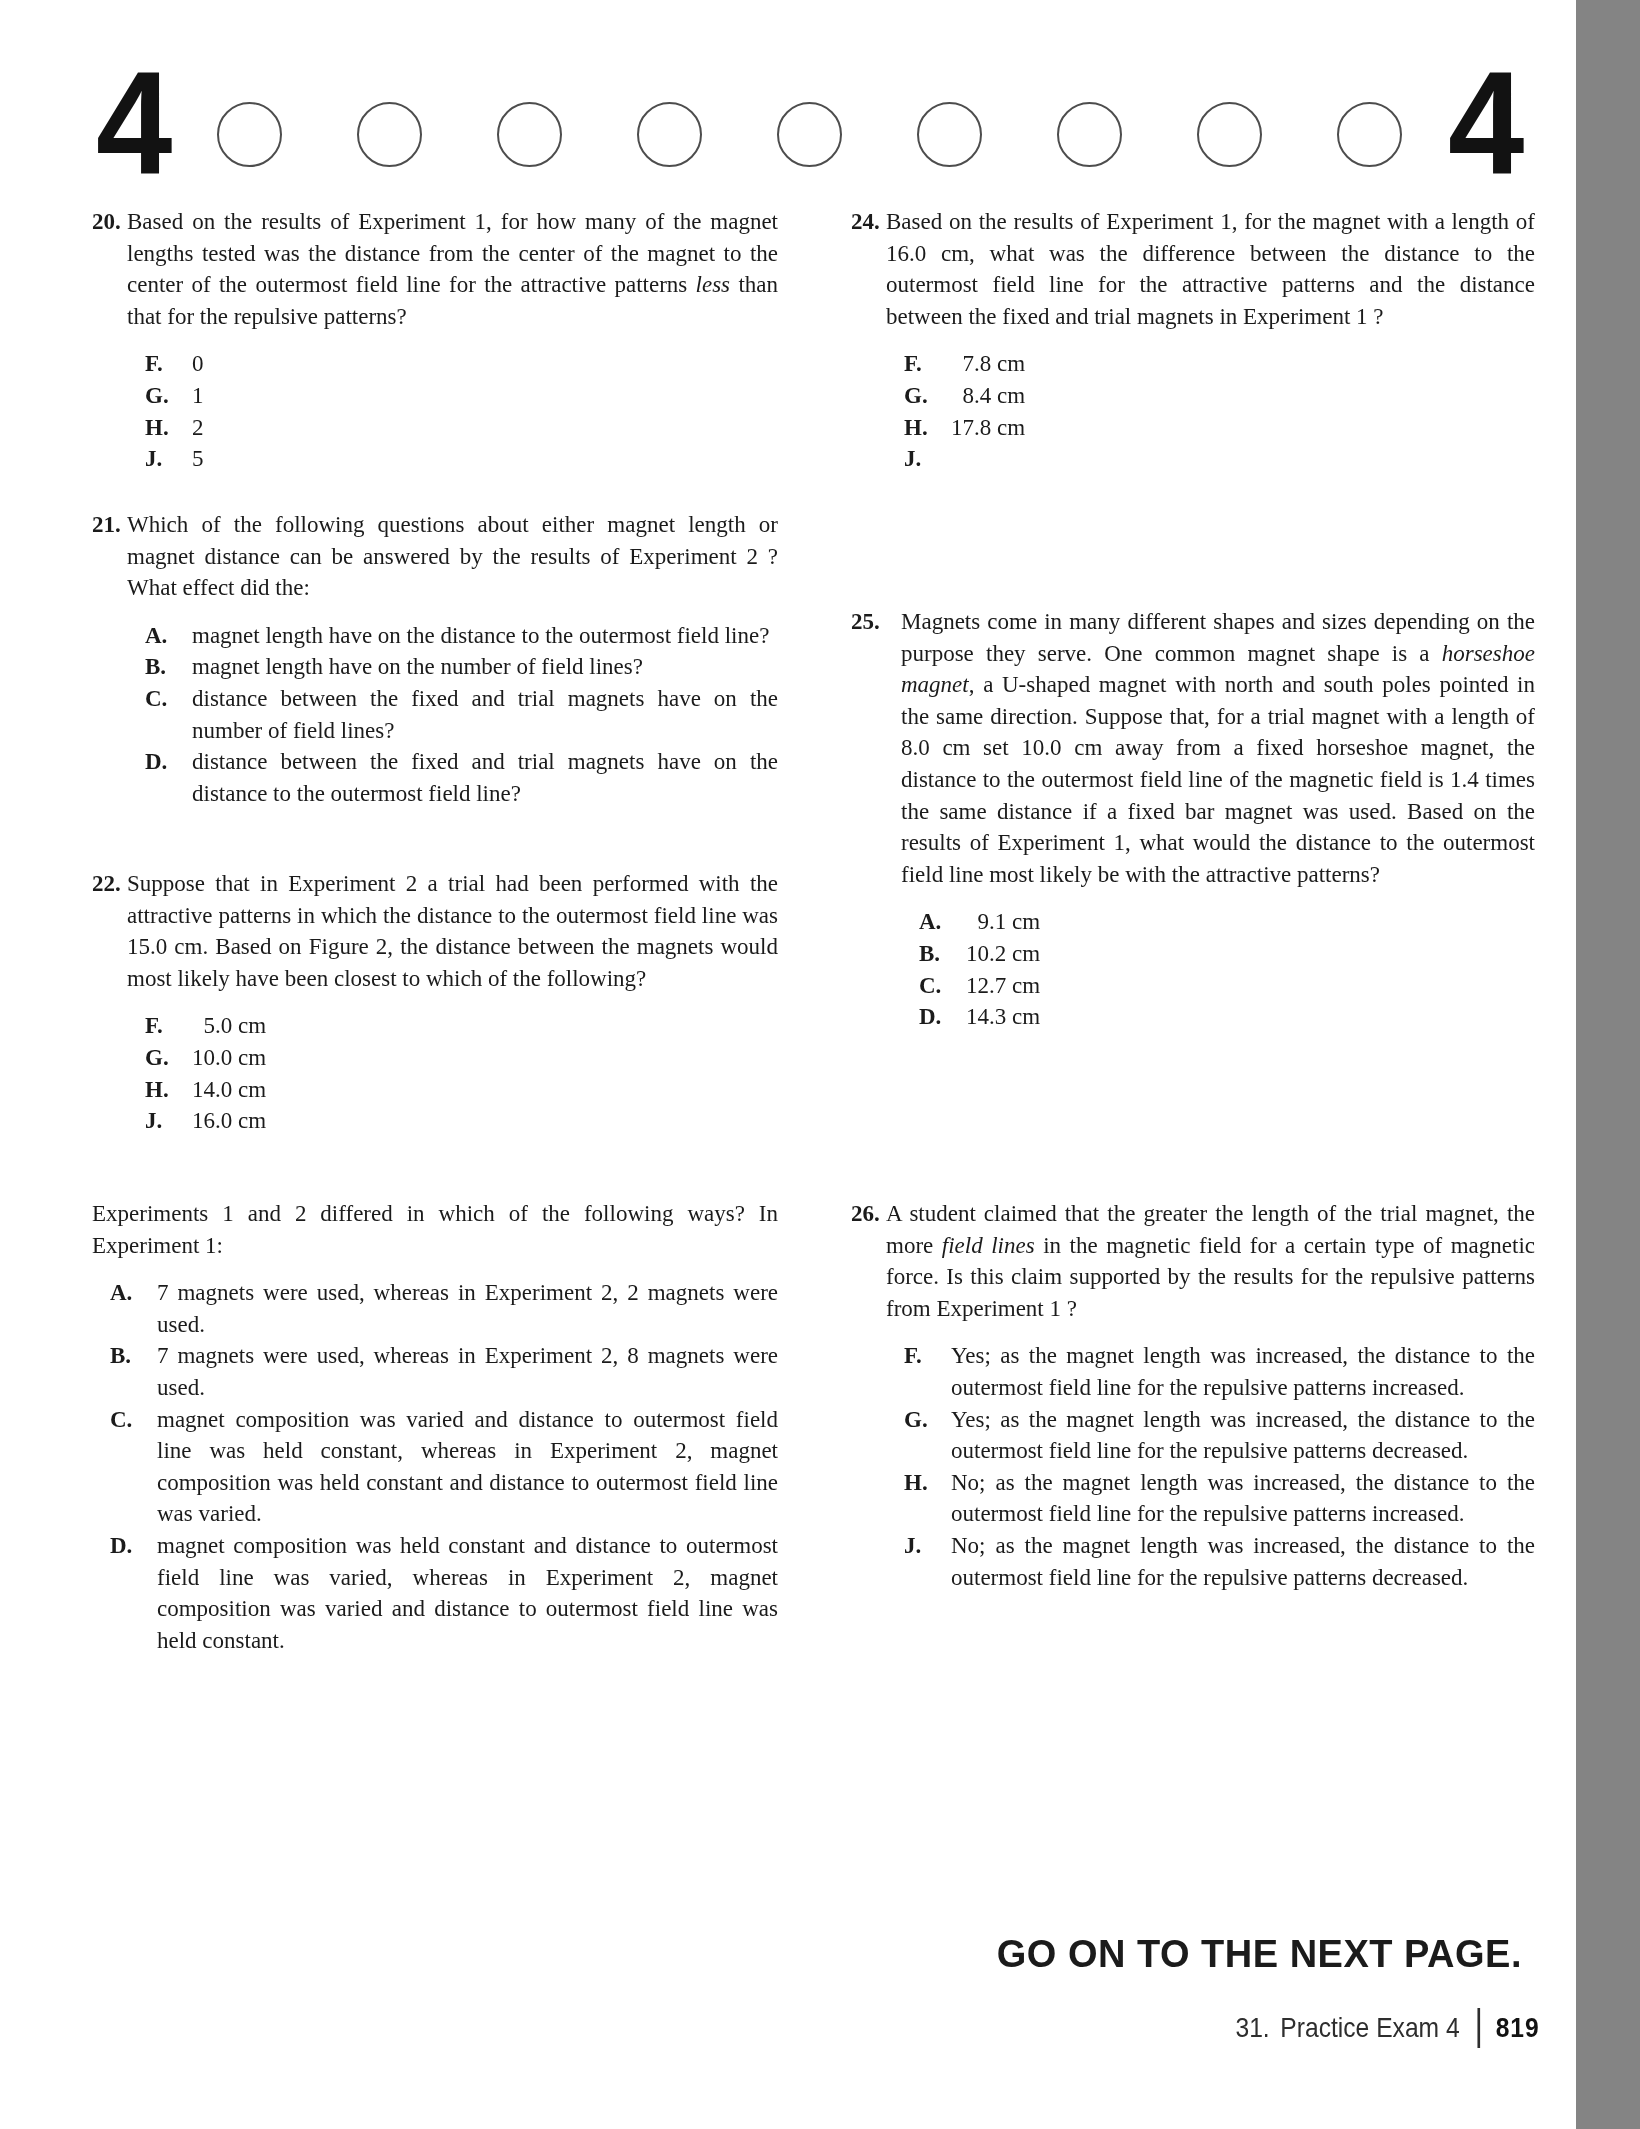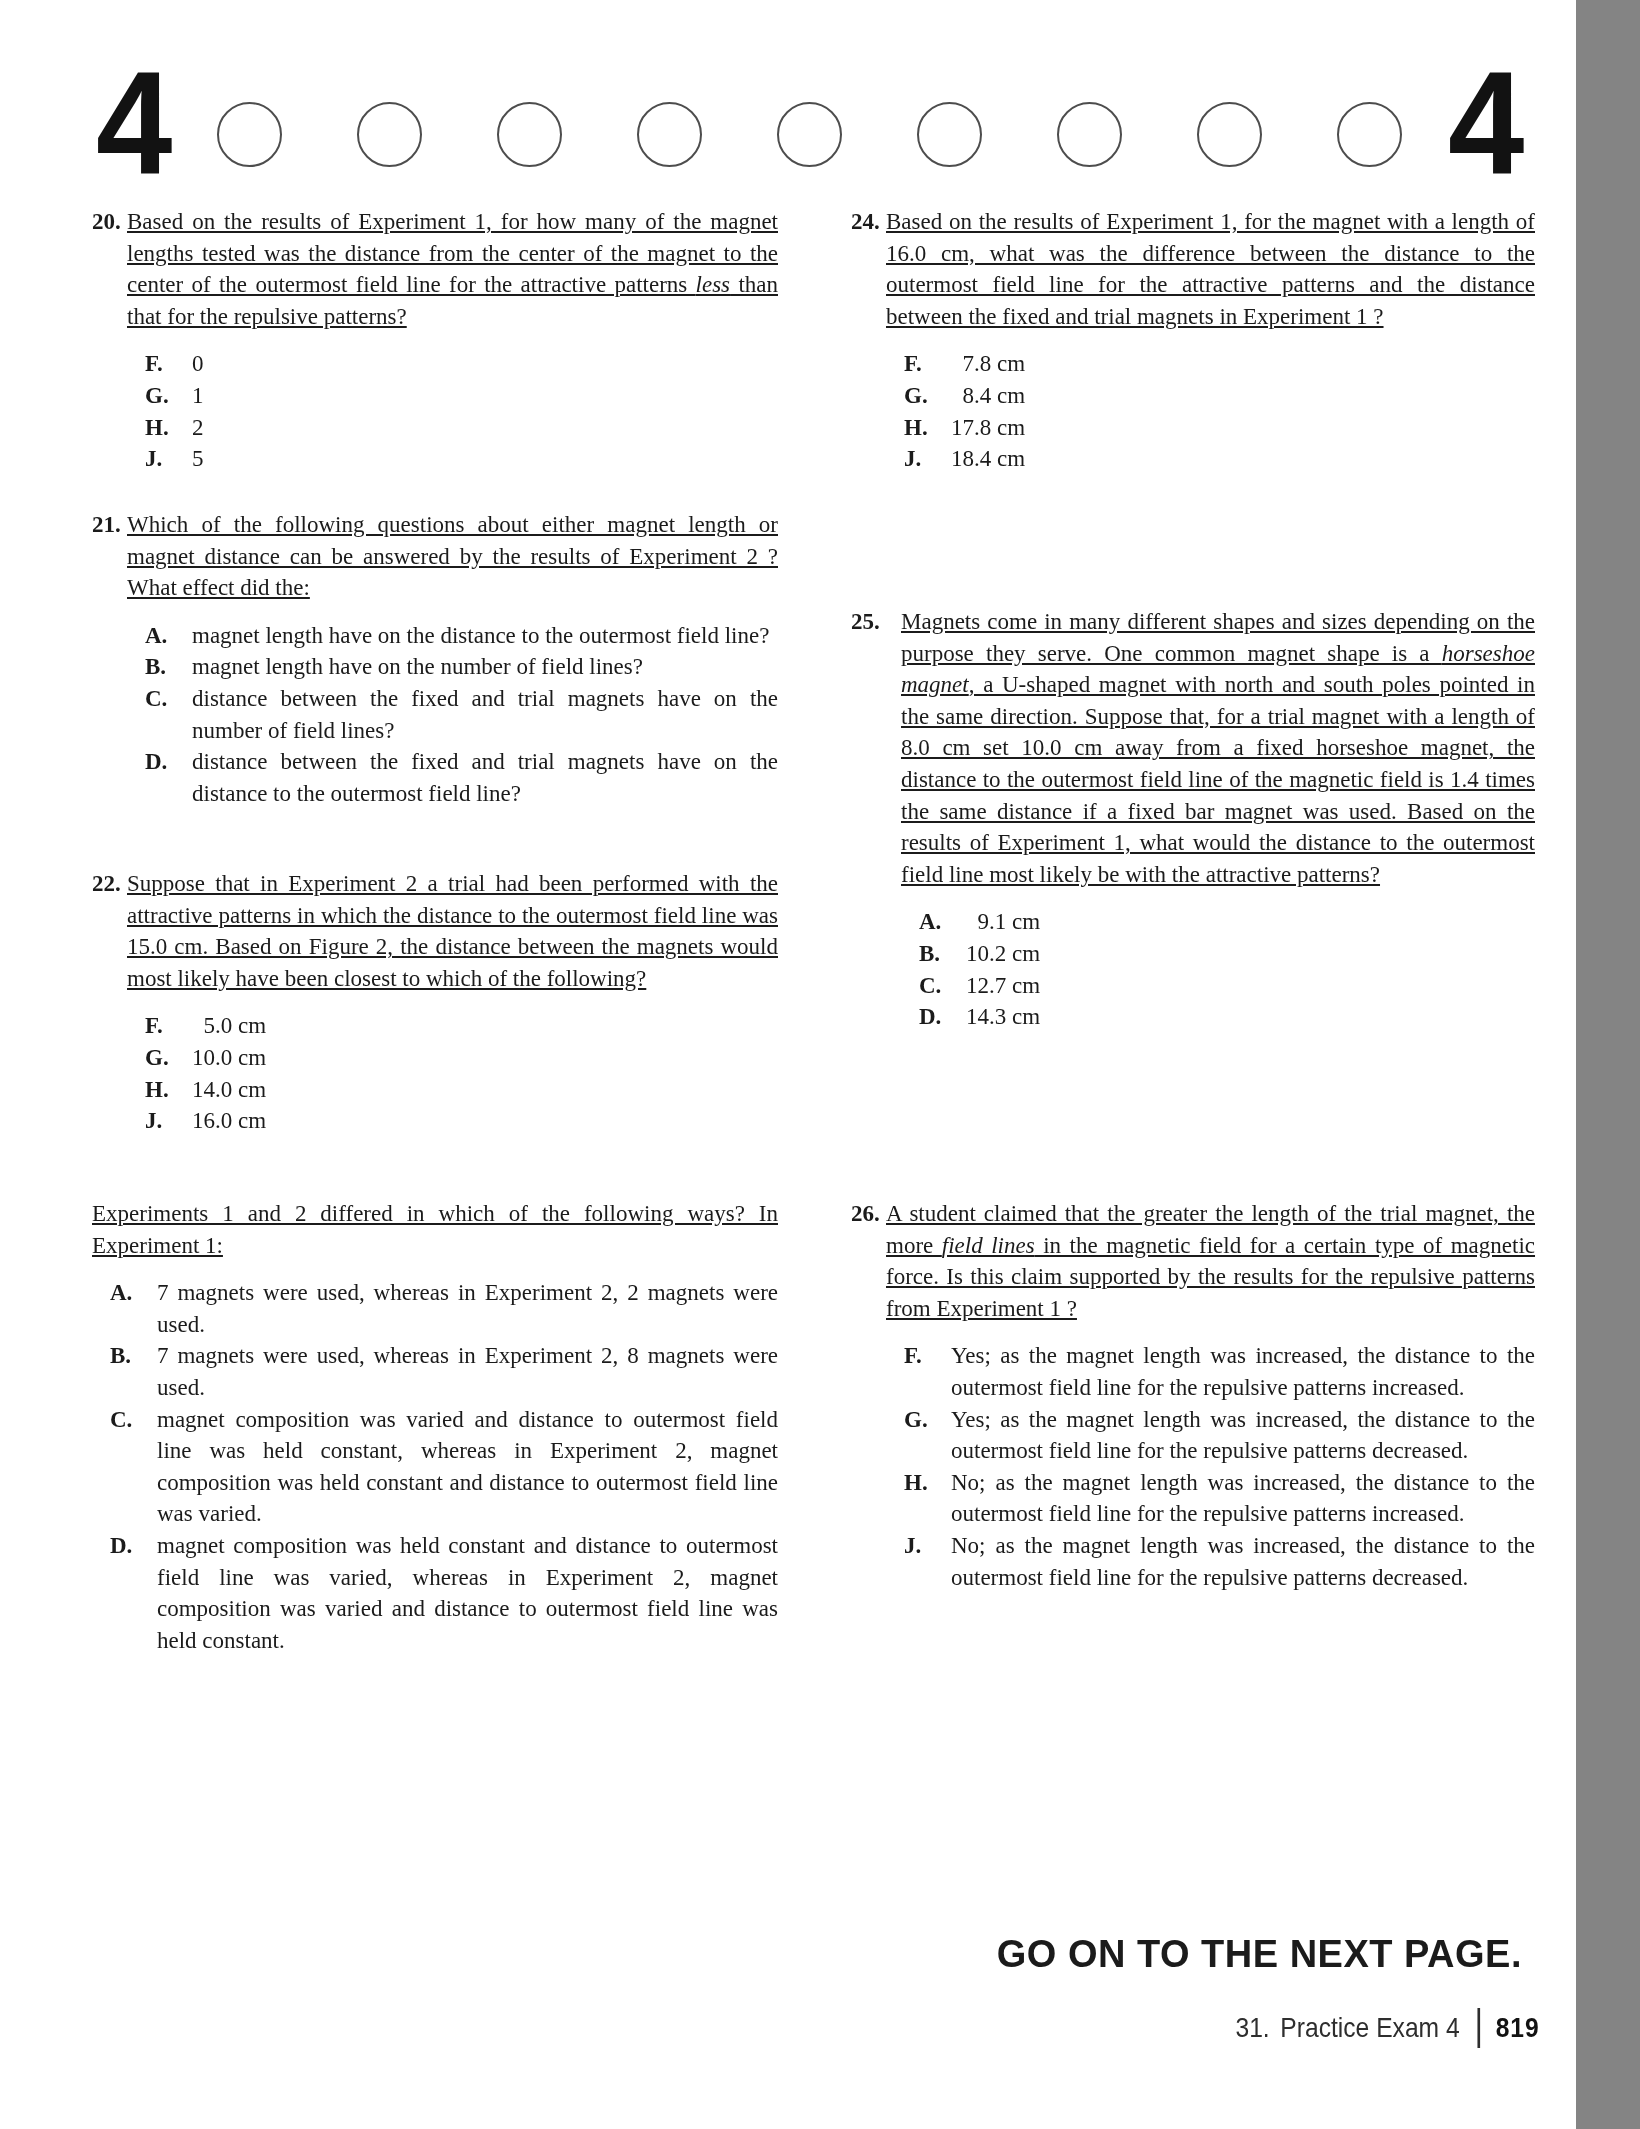--- a/index.html
+++ b/index.html
@@ -59,21 +59,20 @@
   }
   .qnum {
     flex: none;
     width: 35px;
     font-weight: bold;
   }
   .qbody { flex: 1; min-width: 0; }
   .prompt {
     margin: 0;
     text-align: justify;
-    text-decoration: underline;
   }
   .prompt .it { font-style: italic; }
   .options { margin-top: 16px; }
   .option { display: flex; }
   .option .letter {
     flex: none;
     width: 47px;
     padding-left: 18px;
     font-weight: bold;
     box-sizing: content-box;
@@ -242,21 +241,20 @@
           <div class="option">
             <span class="letter">G.</span>
             <span class="otext">  8.4 cm</span>
           </div>
           <div class="option">
             <span class="letter">H.</span>
             <span class="otext">17.8 cm</span>
           </div>
           <div class="option">
             <span class="letter">J.</span>
-            <span class="otext">18.4 cm</span>
           </div>
         </div>
       </div>
     </div>
     <div class="question" style="top: 606px; gap: 15px;">
       <div class="qnum">25.</div>
       <div class="qbody">
         <p class="prompt"><span>Magnets come in many different shapes and sizes depending on the purpose they serve.  One common magnet shape is a </span><span class="it">horseshoe magnet</span><span>, a U-shaped magnet with north and south poles pointed in the same direction. Suppose that, for a trial magnet with a length of 8.0 cm set 10.0 cm away from a fixed horseshoe magnet, the distance to the outermost field line of the magnetic field is 1.4 times the same distance if a fixed bar magnet was used. Based on the results of Experiment 1, what would the distance to the outermost field line most likely be with the attractive patterns?</span></p>
         <div class="options">
           <div class="option">

